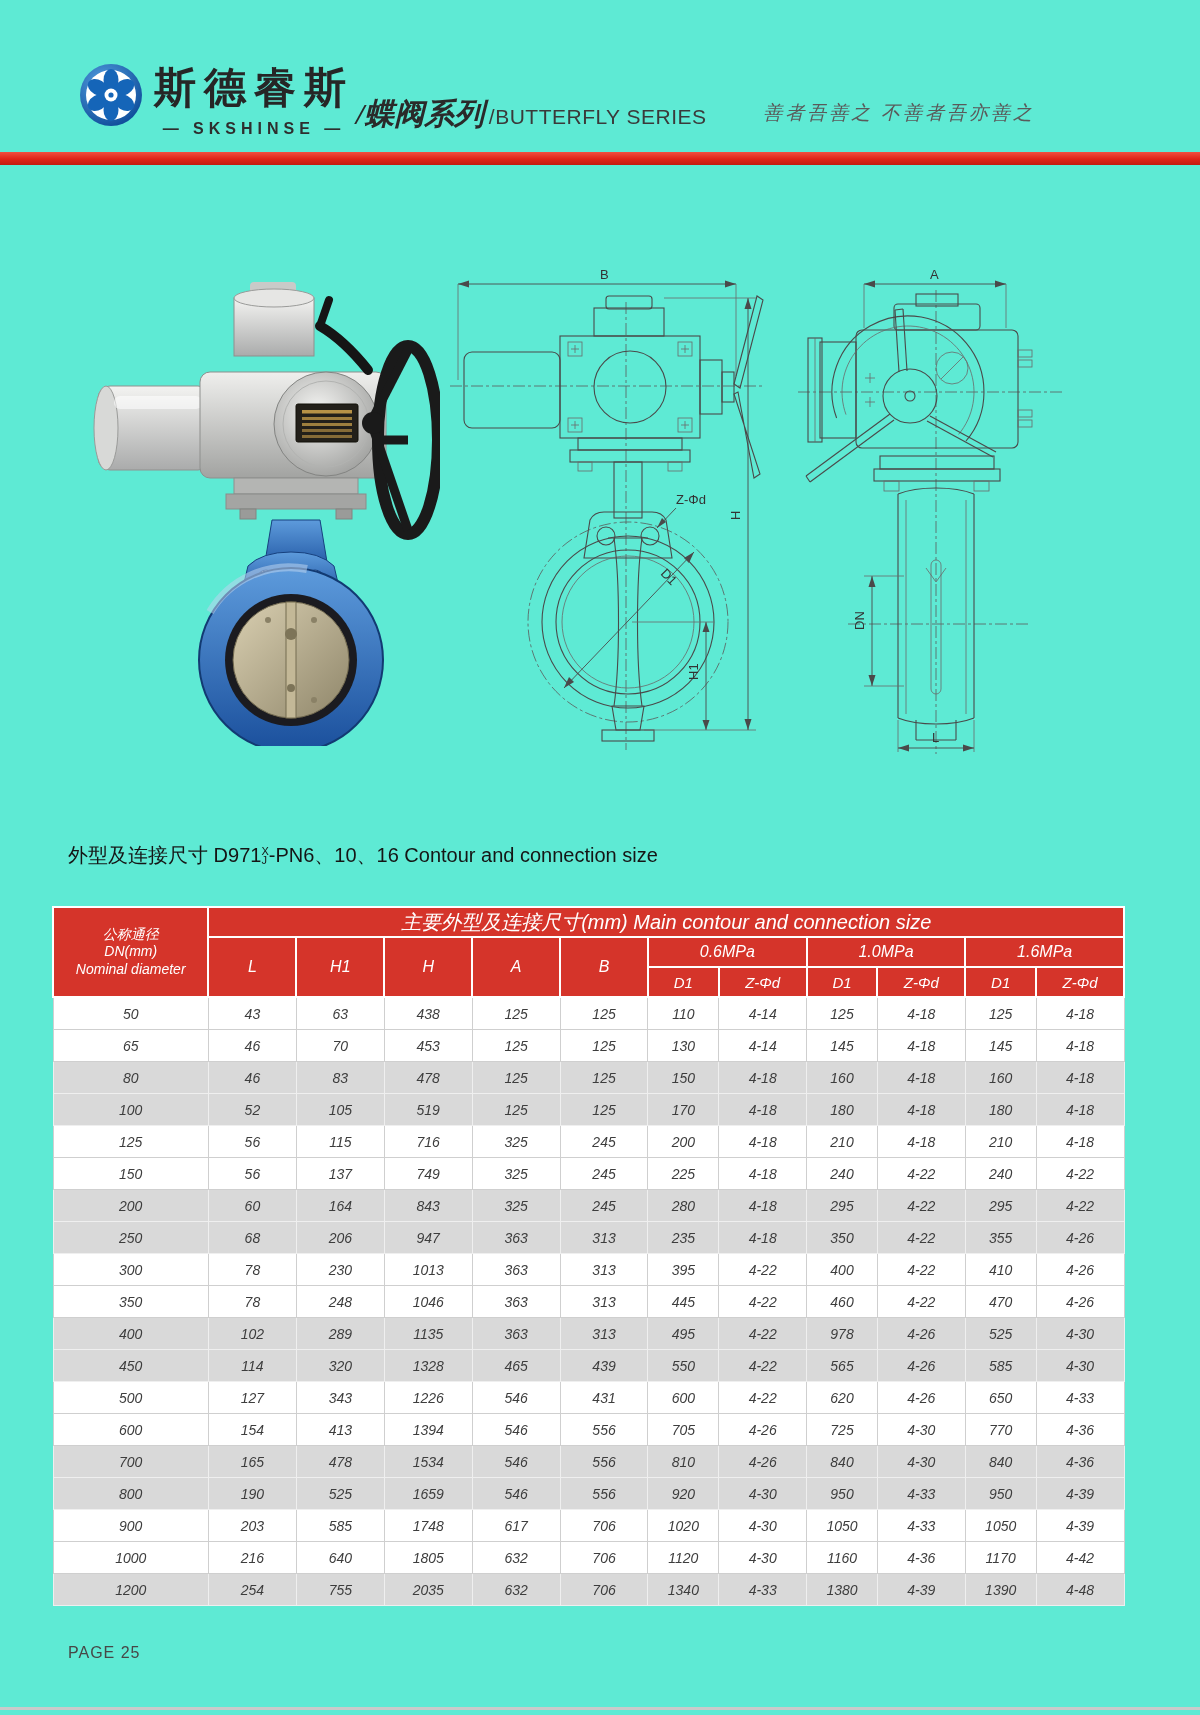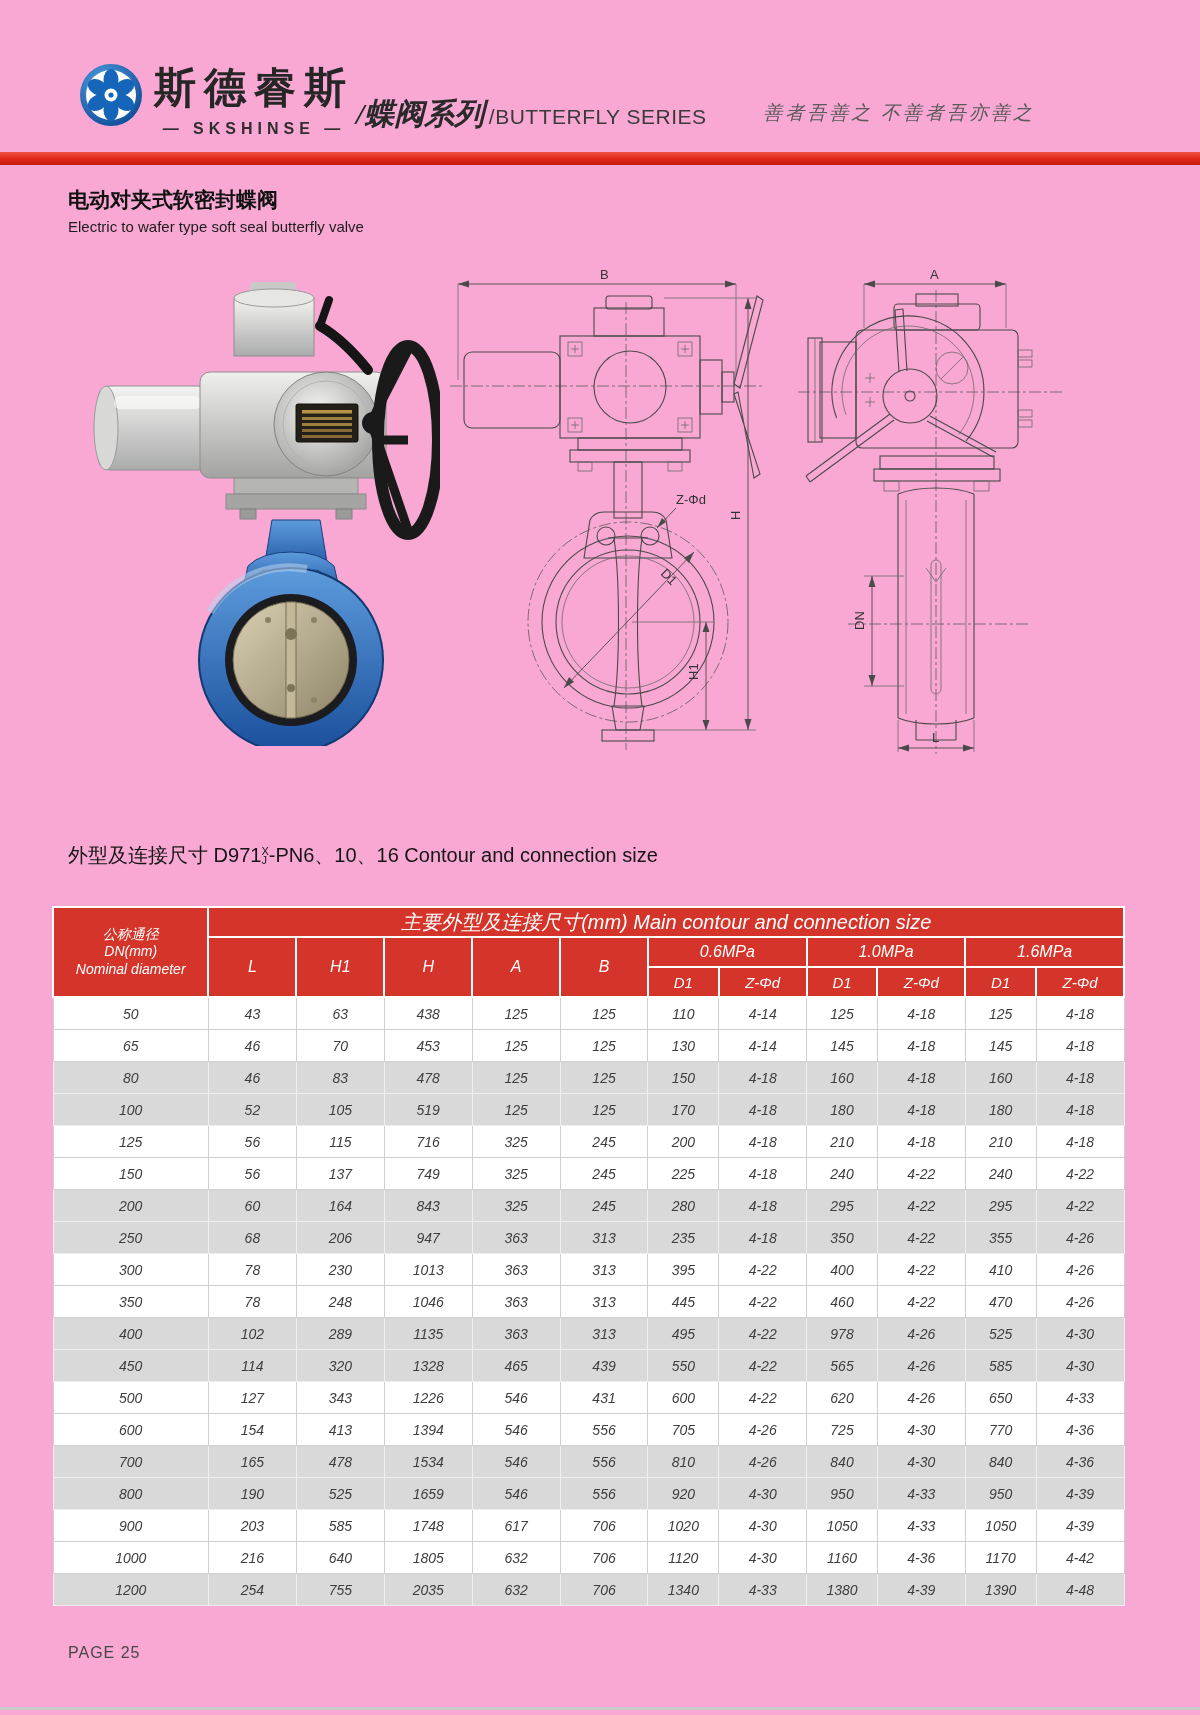--- a/index.html
+++ b/index.html
@@ -1,16 +1,16 @@
 <!DOCTYPE html>
 <html style="--header-red: #d5342a; --row-gray: #d9d9d9; --accent-bar: #df2517; --logo-blue: #1565b8;"><head>
 <meta charset="utf-8">
 <style>
   html,body{margin:0;padding:0;background:#ffffff;}
-  #page{position:relative;width:1200px;height:1715px;background:#f9a8d4;overflow:hidden;
+  #page{position:relative;width:1200px;height:1715px;background:#5eead4;overflow:hidden;
         font-family:"Liberation Sans",sans-serif;color:#222;}
   
   .logo{position:absolute;left:78px;top:62px;width:66px;height:66px;}
   .brand{position:absolute;left:154px;top:66px;text-align:center;}
   .brand-cn{font-size:42px;font-weight:bold;letter-spacing:8px;color:#262626;line-height:1.05;white-space:nowrap;}
   .brand-en{font-size:16px;font-weight:bold;letter-spacing:5px;color:#2e2e2e;margin-top:10px;white-space:nowrap;}
   .series{position:absolute;left:356px;top:94px;white-space:nowrap;}
   .series-cn{font-family:"Liberation Serif",serif;font-style:italic;font-weight:bold;font-size:30px;color:#2a2a2a;text-align:right;}
   .series-en{font-size:21px;color:#3a3a3a;letter-spacing:.5px;margin-top:48px;}
   .motto{position:absolute;right:165px;top:100px;font-family:"Liberation Serif",serif;font-style:italic;
@@ -86,24 +86,20 @@
 
   <div class="series">
     <span class="series-cn">/蝶阀系列</span>
     <span class="series-en">/BUTTERFLY SERIES</span>
   </div>
 
   <div class="motto">善者吾善之  不善者吾亦善之</div>
 
   <div class="red-bar"></div>
 
-  <div class="prod">
-    <div class="prod-cn">电动对夹式软密封蝶阀</div>
-    <div class="prod-en">Electric to wafer type soft seal butterfly valve</div>
-  </div>
 
   <div class="photo">
     <svg viewBox="0 0 378 478" width="378" height="478">
       <defs>
         <linearGradient id="gMetal" x1="0" y1="0" x2="0" y2="1">
           <stop offset="0" stop-color="#efefed"></stop>
             <stop offset="1" stop-color="#a2a3a1"></stop>
         </linearGradient>
         <linearGradient id="gMetalH" x1="0" y1="0" x2="0" y2="1">
           <stop offset="0" stop-color="#f3f3f1"></stop>

